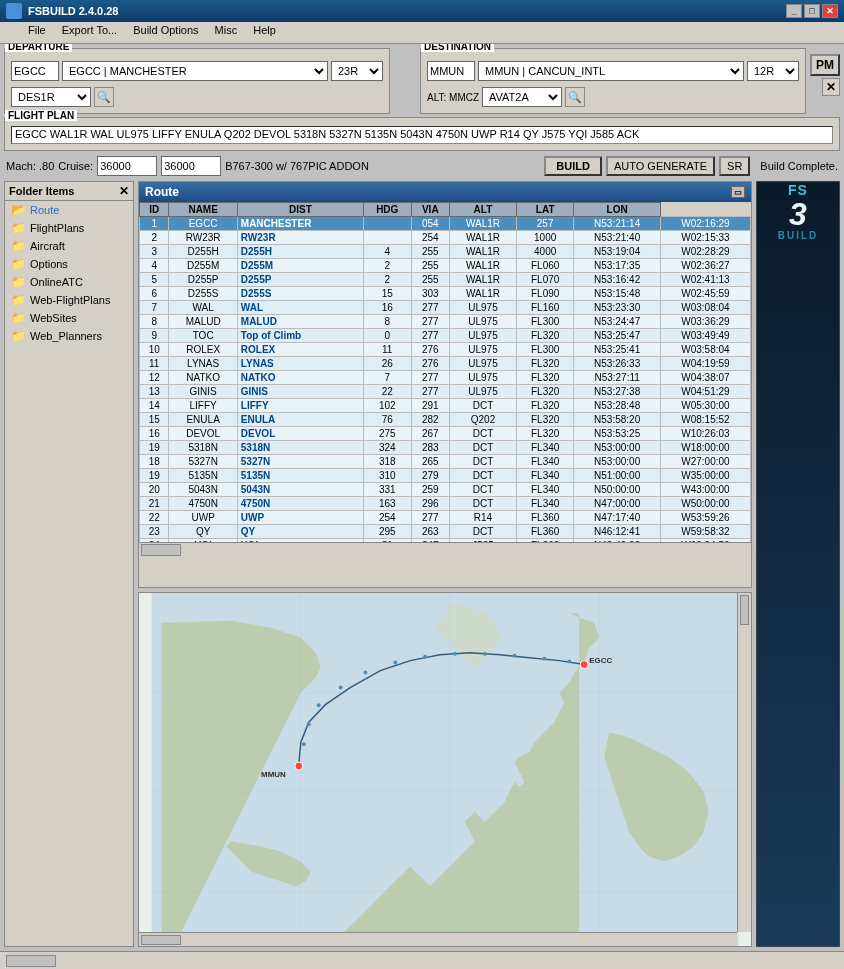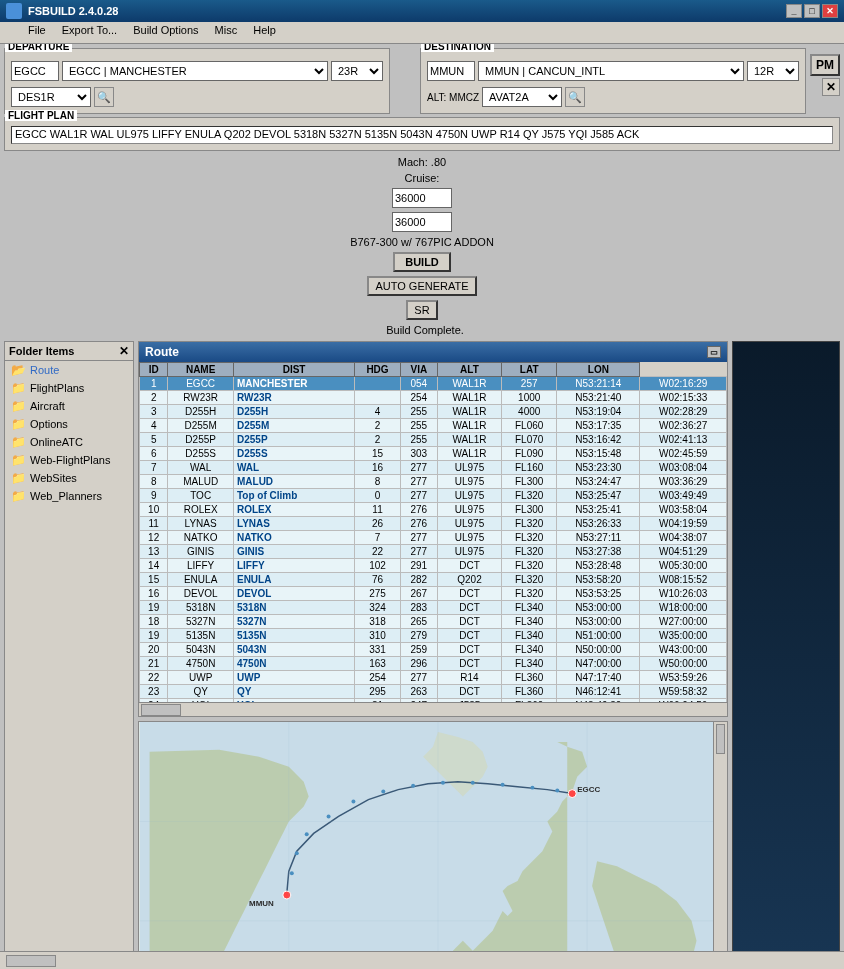--- a/index.html
+++ b/index.html
@@ -133,21 +133,20 @@
       margin-top: 4px;
       color: #000;
     }
 
     
     #options-row {
       display: flex;
       align-items: center;
       gap: 4px;
       padding: 2px 2px;
-      flex-direction: column;
     }
     .options-input { width: 60px; height: 20px; }
 
     .build-btn {
       background: #d4d0c8;
       border: 2px outset #888;
       padding: 2px 10px;
       cursor: pointer;
       font-size: 11px;
       font-weight: bold;
@@ -288,24 +287,24 @@
       position: relative;
       overflow: hidden;
     }
     #map-canvas {
       width: 100%;
       height: 100%;
     }
 
     
     #logo-area {
-      width: 108px;
+      width: 84px;
       background: linear-gradient(to bottom, #0a1a2a, #1a3a5a);
       display: flex;
-      align-items: flex-end;
+      align-items: flex-start;
       justify-content: center;
       border: 1px solid #444;
     }
 
     
     #statusbar {
       background: #d4d0c8;
       border-top: 1px solid #888;
       height: 18px;
       display: flex;

